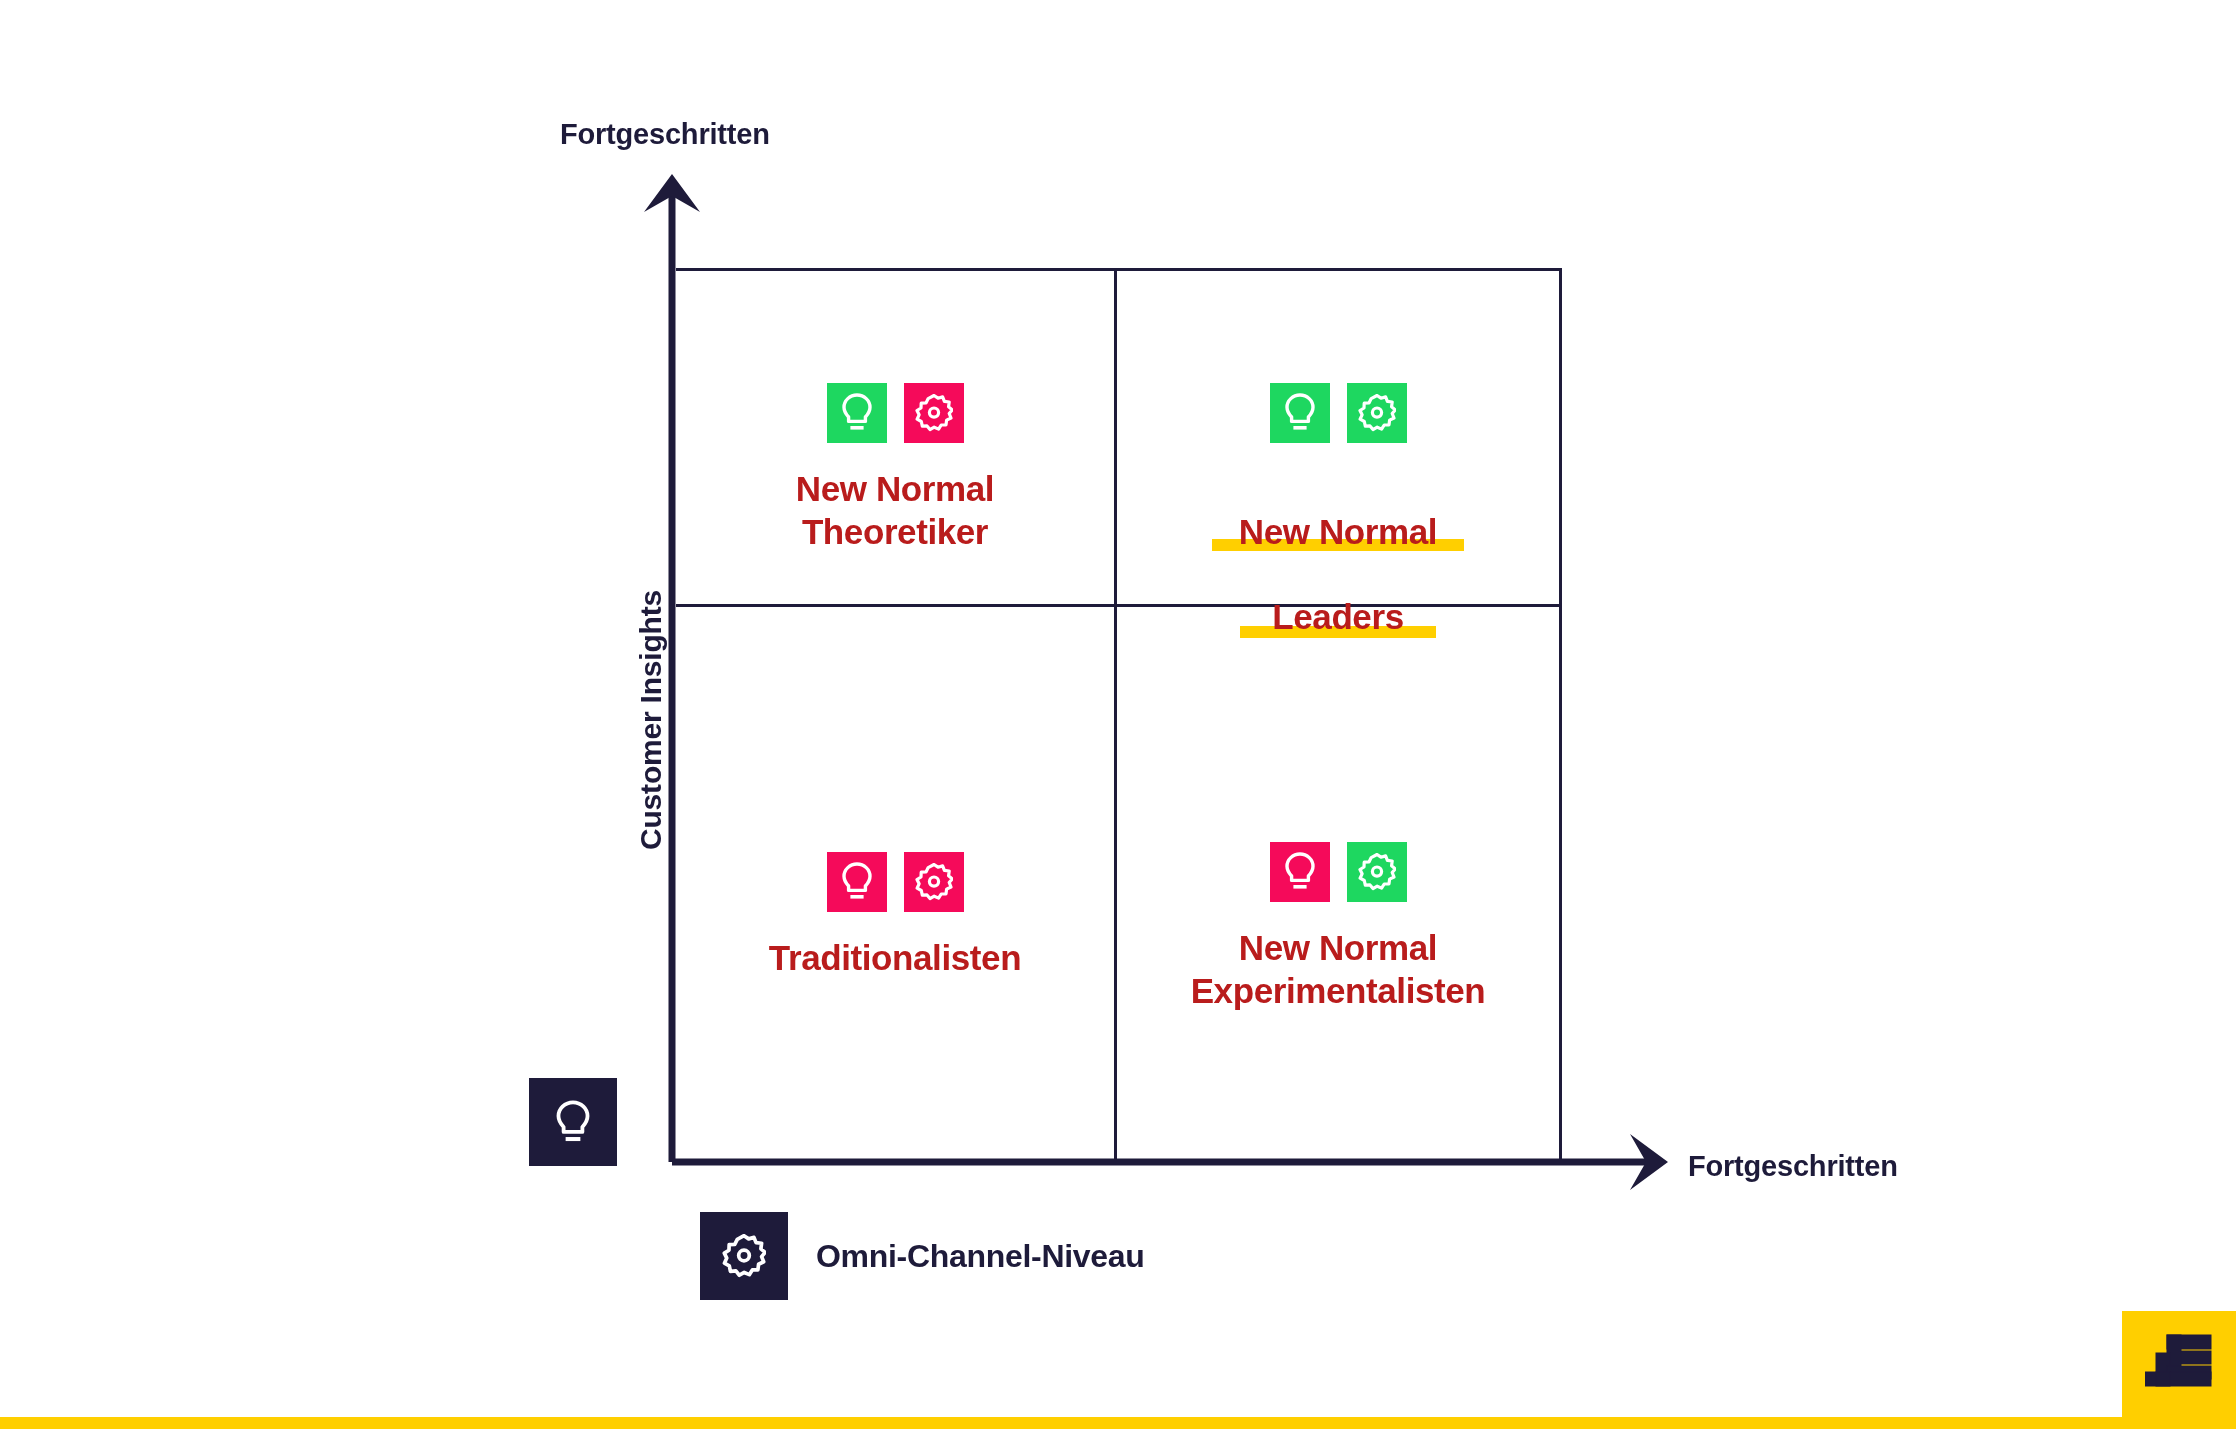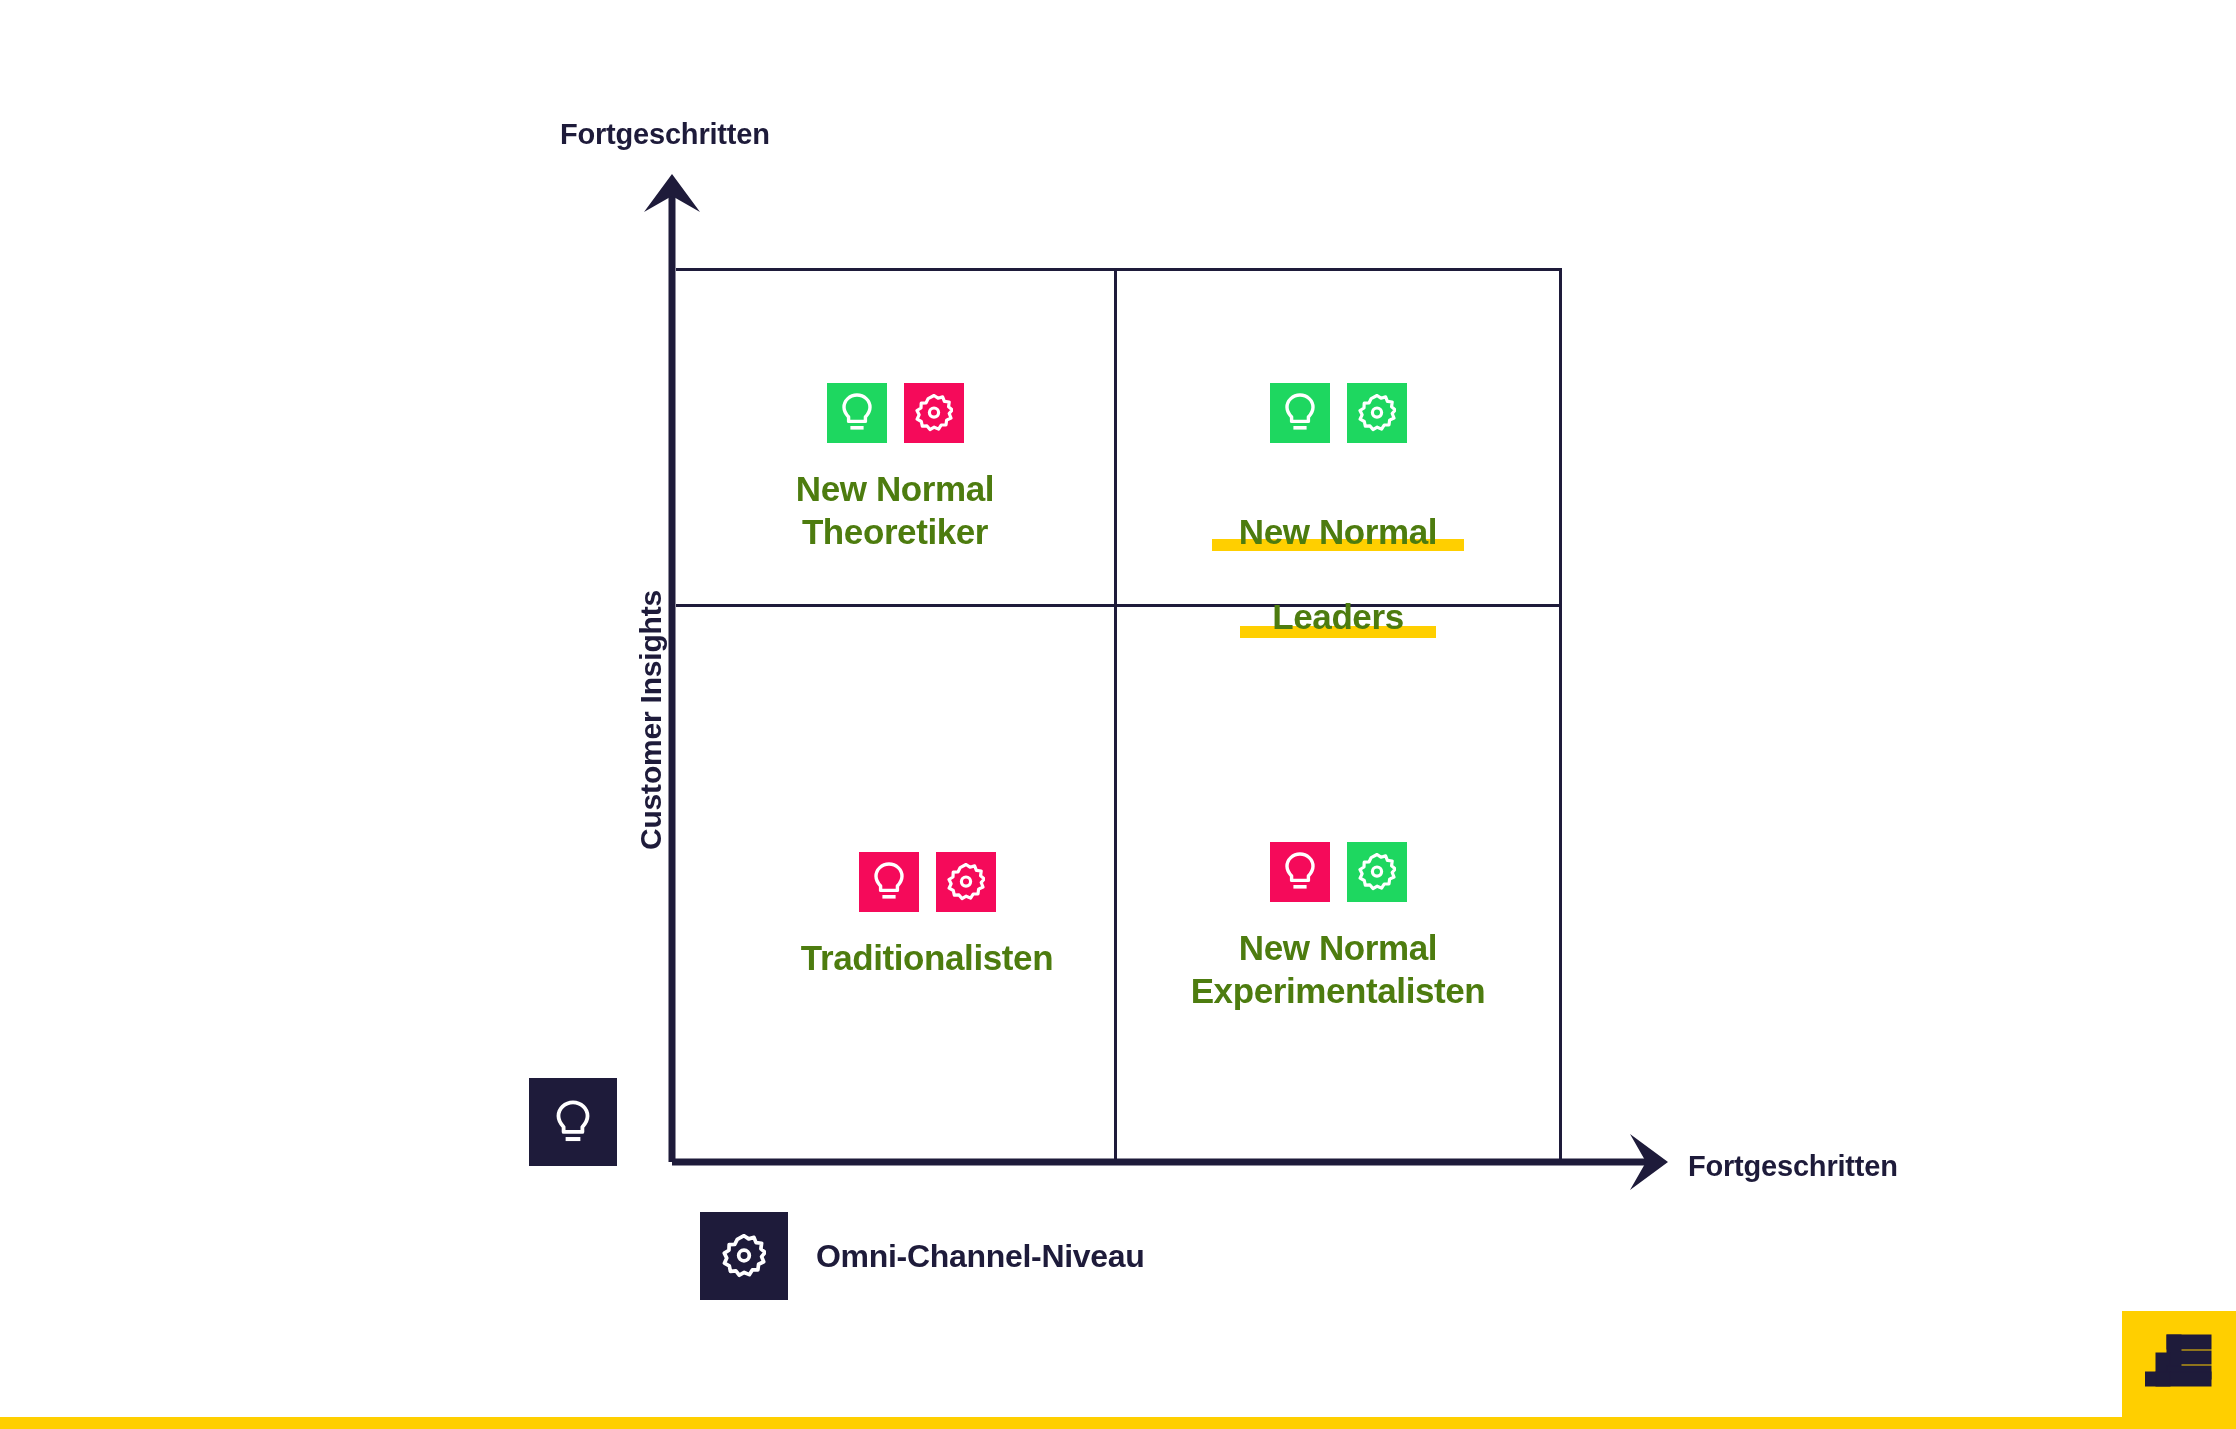--- a/index.html
+++ b/index.html
@@ -98,21 +98,21 @@
     justify-content: center;
   }
   .icon-tile svg { display: block; }
 
   .quad-label {
     font-size: 35px;
     font-weight: 700;
     line-height: 1.22;
     letter-spacing: -0.4px;
     text-align: center;
-    color: #4d7c0f;
+    color: #b91c1c;
     white-space: pre-line;
     position: relative;
     z-index: 2;
   }
 
   
   .quad-label.highlight {
     display: inline-block;
   }
   .quad-label.highlight .hl-line {
@@ -132,21 +132,21 @@
     height: 12px;
     background: #FFCF00;
     z-index: 1;
   }
   .quad-label.highlight .hl-line.l1::after { width: 252px; }
   .quad-label.highlight .hl-line.l2::after { width: 196px; bottom: 1px; }
 
   
   #quadrant-top-left     { left: 676px;  top: 383px; width: 438px; }
   #quadrant-top-right    { left: 1114px; top: 383px; width: 448px; }
-  #quadrant-bottom-left  { left: 676px;  top: 852px; width: 438px; margin-left: 32px; }
+  #quadrant-bottom-left  { left: 676px;  top: 852px; width: 438px; }
   #quadrant-bottom-right { left: 1114px; top: 842px; width: 448px; }
 
   
   .legend-item {
     position: absolute;
     display: flex;
     flex-direction: row;
     align-items: center;
     gap: 28px;
   }

